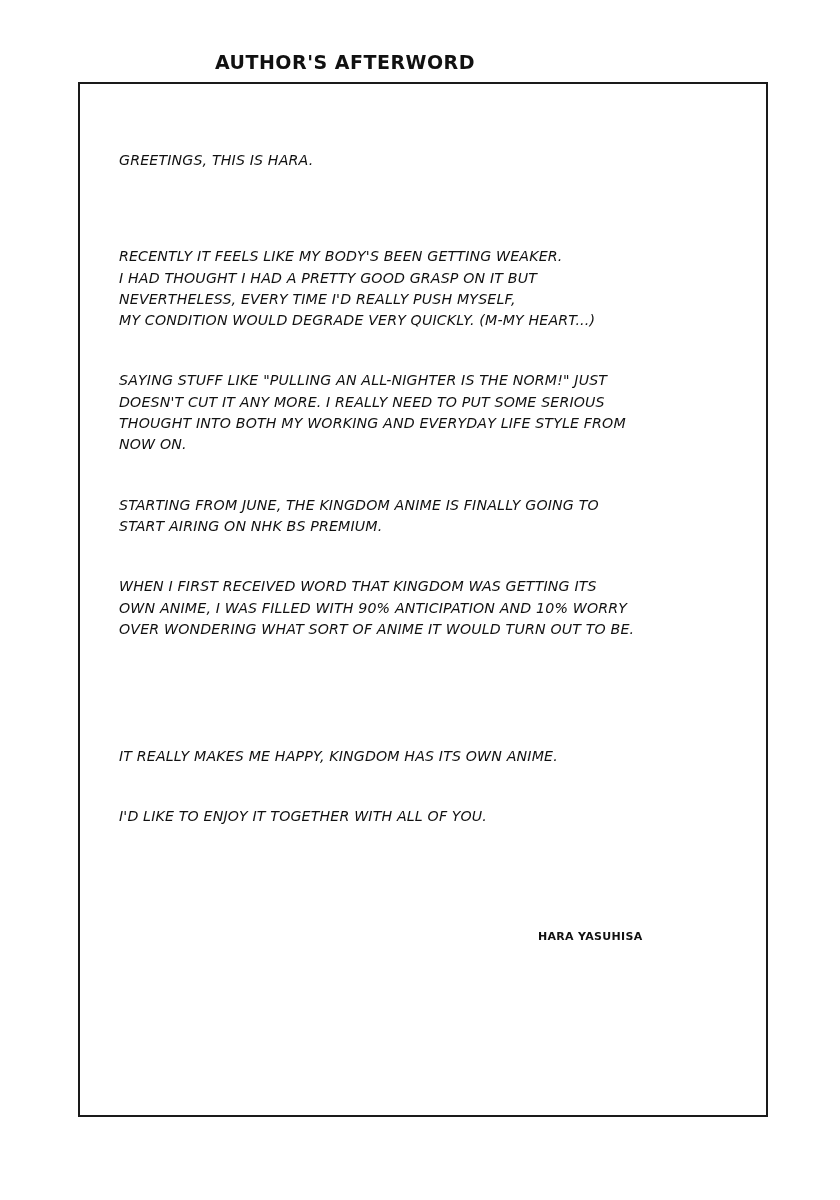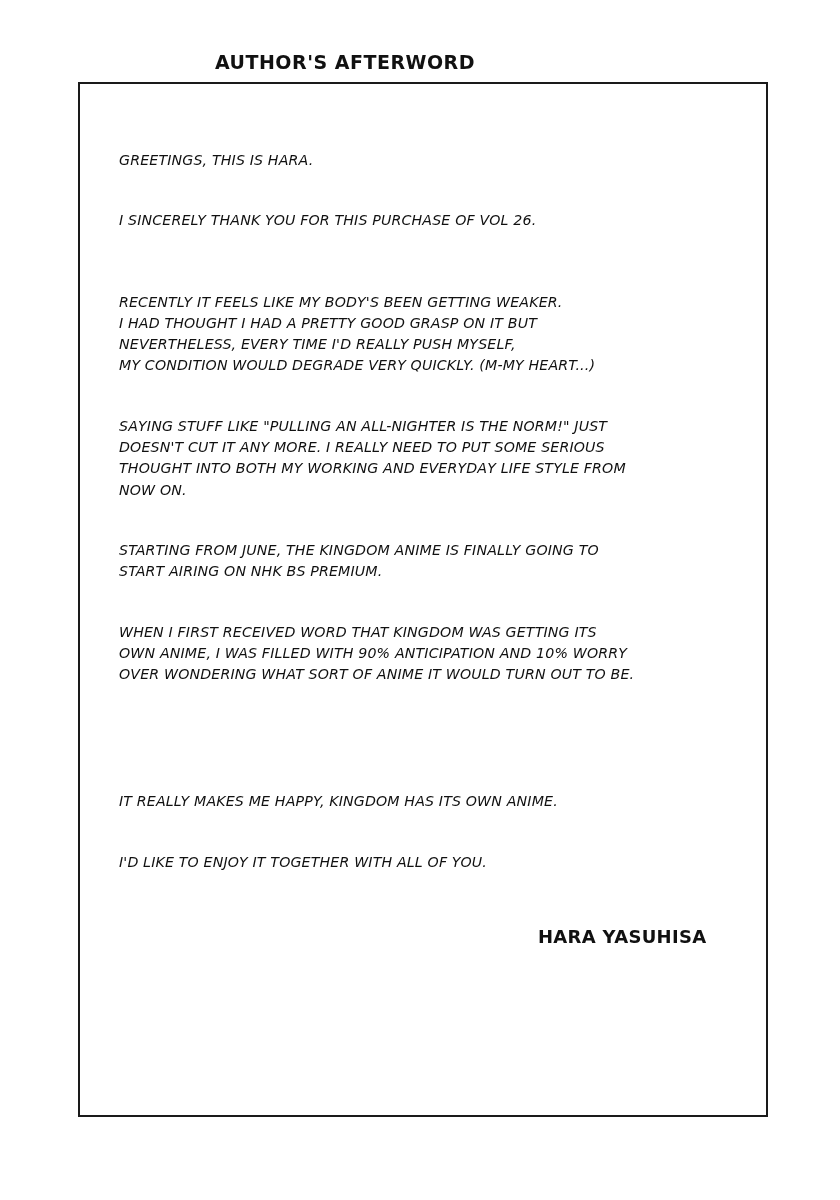--- a/index.html
+++ b/index.html
@@ -51,38 +51,37 @@
       margin: 12px;
       white-space: pre;
     }
     .gap-sm { height: 15px; }
     .gap-lg { height: 36px; }
     .gap-xl { height: 52px; }
     .signature {
       position: absolute;
       left: 538px;
       top: 926px;
-      font-size: 18px;
+      font-size: 11px;
       line-height: 21px;
       font-weight: bold;
       letter-spacing: 0.3px;
       text-transform: uppercase;
     }
   </style>
 </head>
 <body>
 
 <div class="page-title">AUTHOR'S AFTERWORD</div>
 
 <div class="frame"></div>
 
 <div class="body-text">
   <p class="para"><span>GREETINGS, THIS IS HARA.</span></p>
   <div class="gap-sm"></div>
-  <p class="para"><span>I SINCERELY THANK YOU FOR THIS PURCHASE OF VOL 26.</span></p>
   <div class="gap-lg"></div>
   <p class="para"><span>RECENTLY IT FEELS LIKE MY BODY'S BEEN GETTING WEAKER.</span>
 <span>I HAD THOUGHT I HAD A PRETTY GOOD GRASP ON IT BUT</span>
 <span>NEVERTHELESS, EVERY TIME I'D REALLY PUSH MYSELF,</span>
 <span>MY CONDITION WOULD DEGRADE VERY QUICKLY. (M-MY HEART...)</span></p>
   <div class="gap-sm"></div>
   <p class="para"><span>SAYING STUFF LIKE "PULLING AN ALL-NIGHTER IS THE NORM!" JUST</span>
 <span>DOESN'T CUT IT ANY MORE. I REALLY NEED TO PUT SOME SERIOUS</span>
 <span>THOUGHT INTO BOTH MY WORKING AND EVERYDAY LIFE STYLE FROM</span>
 <span>NOW ON.</span></p>

